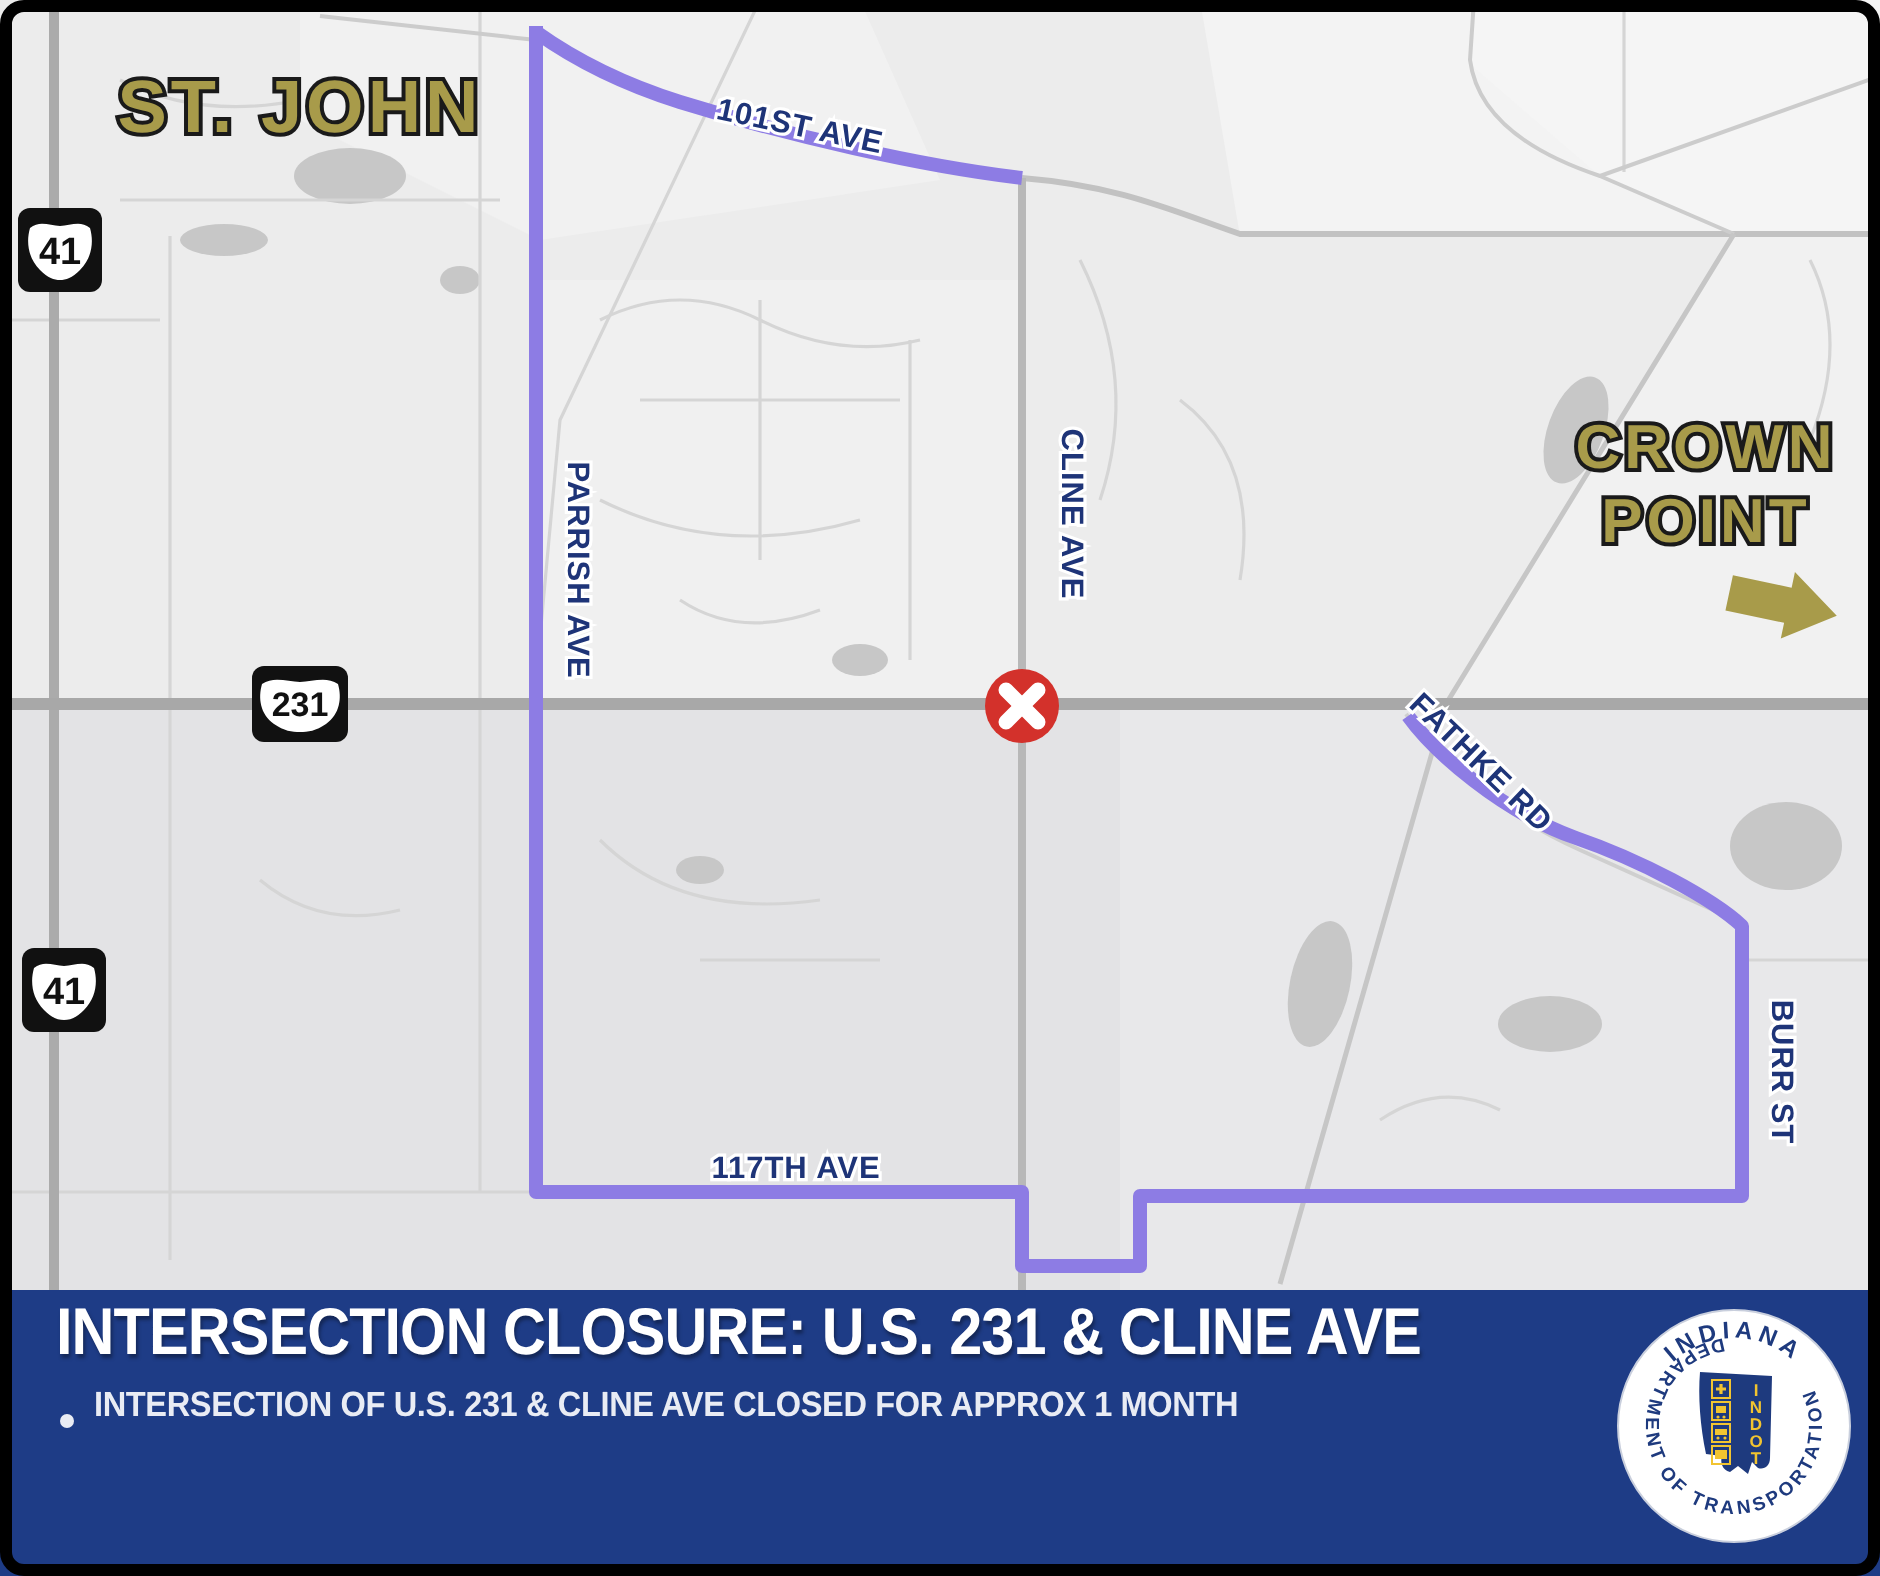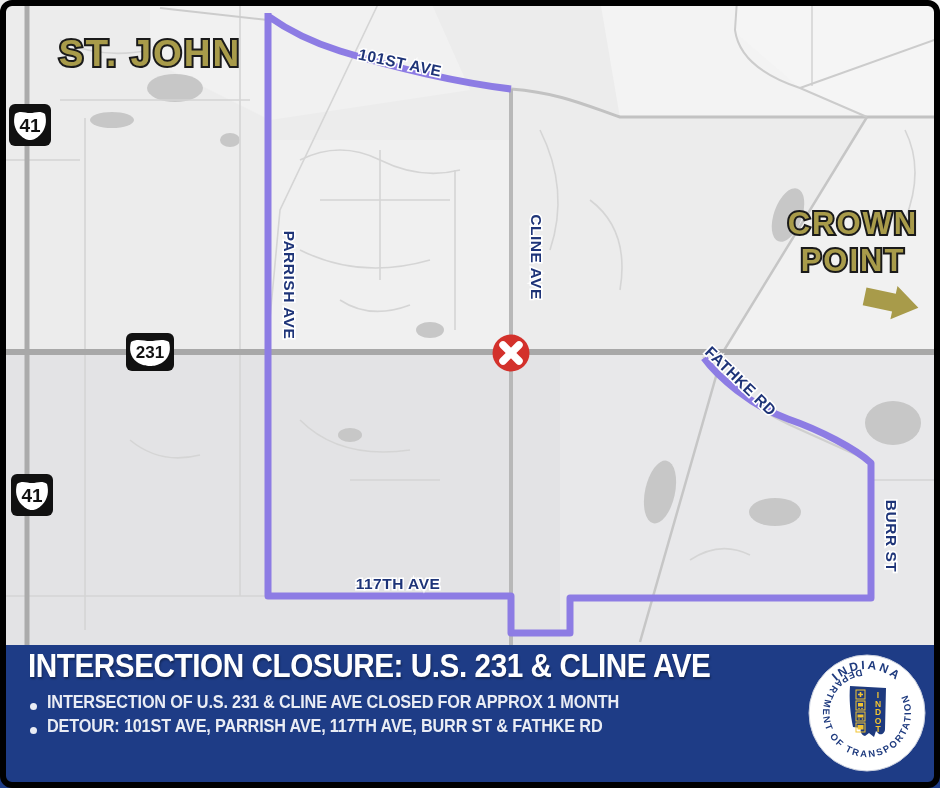--- a/index.html
+++ b/index.html
@@ -11,21 +11,21 @@
   .banner {
     position:absolute; left:0; top:645px; width:940px; height:143px;
     background:#1e3c86; box-sizing:border-box; padding:4px 0 0 28px;
   }
   .banner-title {
     color:#ffffff; font-weight:bold; font-size:33px; line-height:1.05;
     letter-spacing:-0.5px; transform:scaleX(0.90); transform-origin:left center;
     text-shadow:1px 2px 2px rgba(0,0,0,0.35); white-space:nowrap;
   }
   .bullets { margin-top:7px; width:790px; }
-  .bullet-row { display:flex; align-items:center; margin-bottom:1px; }
+  .bullet-row { display:flex; align-items:flex-end; margin-bottom:1px; }
   .bullet-dot {
     width:7px; height:7px; border-radius:50%; background:#e9ecf4;
     margin:8px 10px 0 2px; flex:0 0 auto;
   }
   .bullet-dot.hidden { visibility:hidden; }
   .bullet-text {
     color:#e9ecf4; font-weight:bold; font-size:17.5px; line-height:23px;
     letter-spacing:-0.2px; transform:scaleX(0.93); transform-origin:left center;
     white-space:nowrap;
   }
@@ -167,24 +167,20 @@
     </svg>
   </div>
 
   <div class="banner">
     <div class="banner-title">INTERSECTION CLOSURE: U.S. 231 &amp; CLINE AVE</div>
     <div class="bullets">
       <div class="bullet-row">
         <span class="bullet-dot"></span>
         <span class="bullet-text">INTERSECTION OF U.S. 231 &amp; CLINE AVE CLOSED FOR APPROX 1 MONTH</span>
       </div>
-      <div class="bullet-row">
-        <span class="bullet-dot"></span>
-        <span class="bullet-text">DETOUR: 101ST AVE, PARRISH AVE, 117TH AVE, BURR ST &amp; FATHKE RD</span>
-      </div>
     </div>
   </div>
 
   <div class="logo-wrap">
     <svg width="120" height="120" viewBox="0 0 120 120">
       <defs>
         <path id="arcTop" d="M 16,60 A 44,44 0 0 1 104,60" fill="none"></path>
         <path id="arcAround" d="M 60,16 A 44,44 0 1 0 60.05,16" fill="none"></path>
       </defs>
       <circle cx="60" cy="60" r="58" fill="#ffffff" stroke="#c9cfdd" stroke-width="1"></circle>

